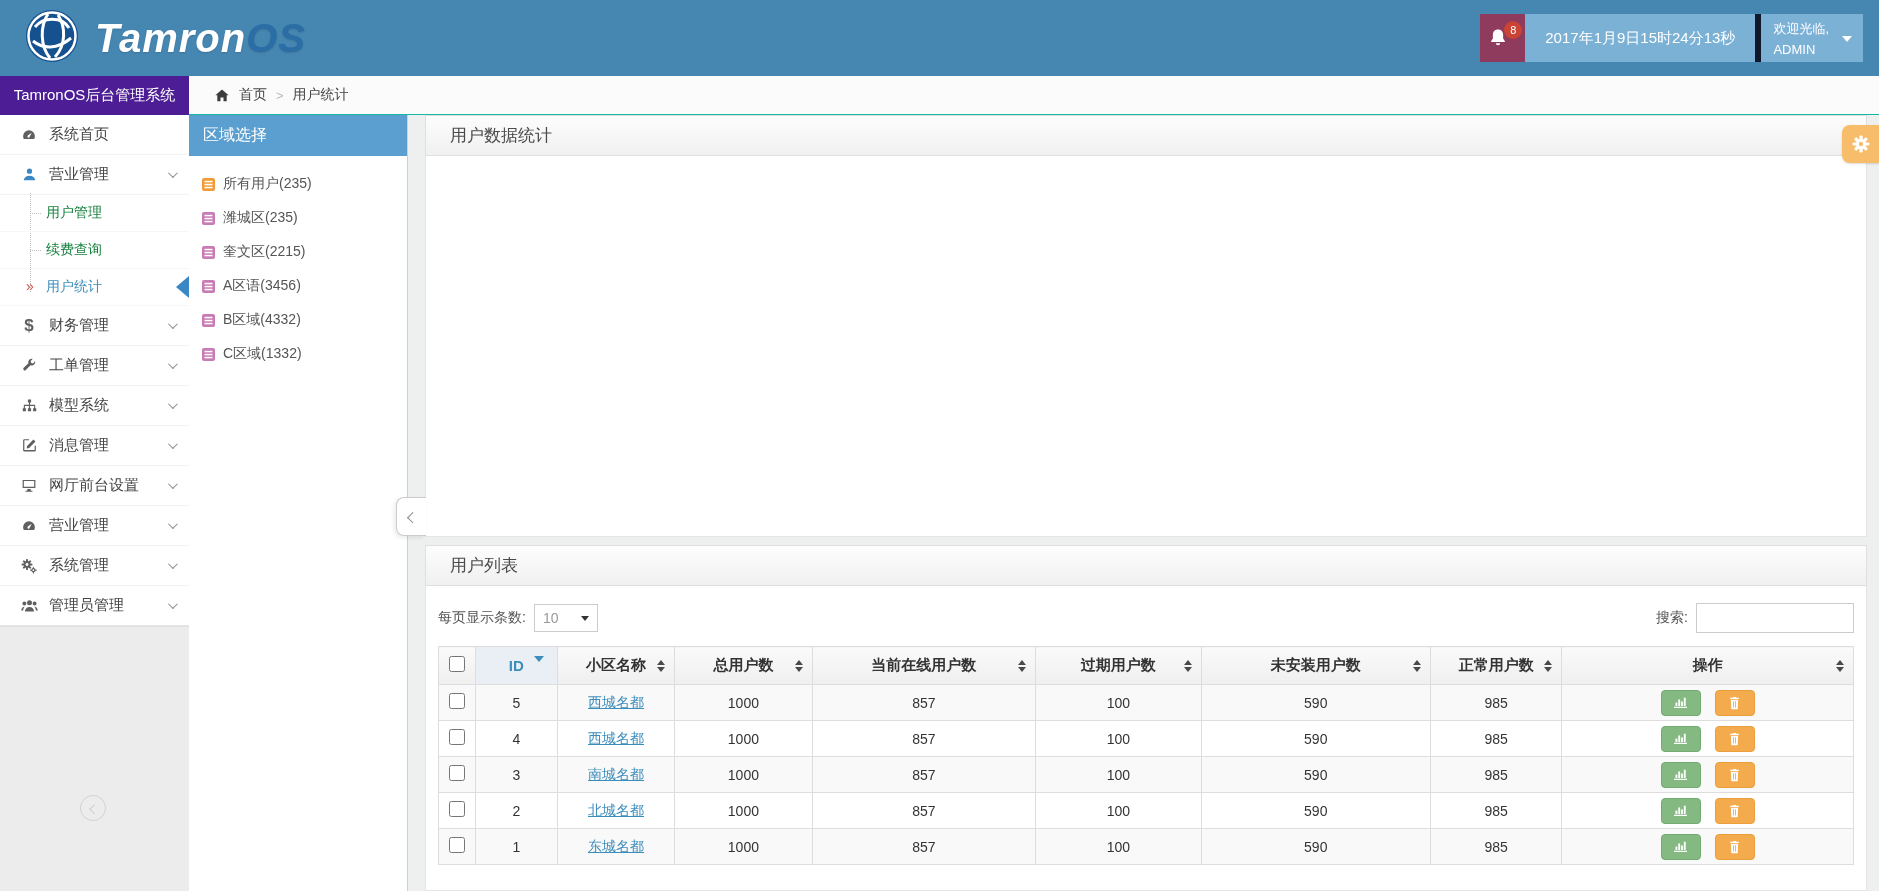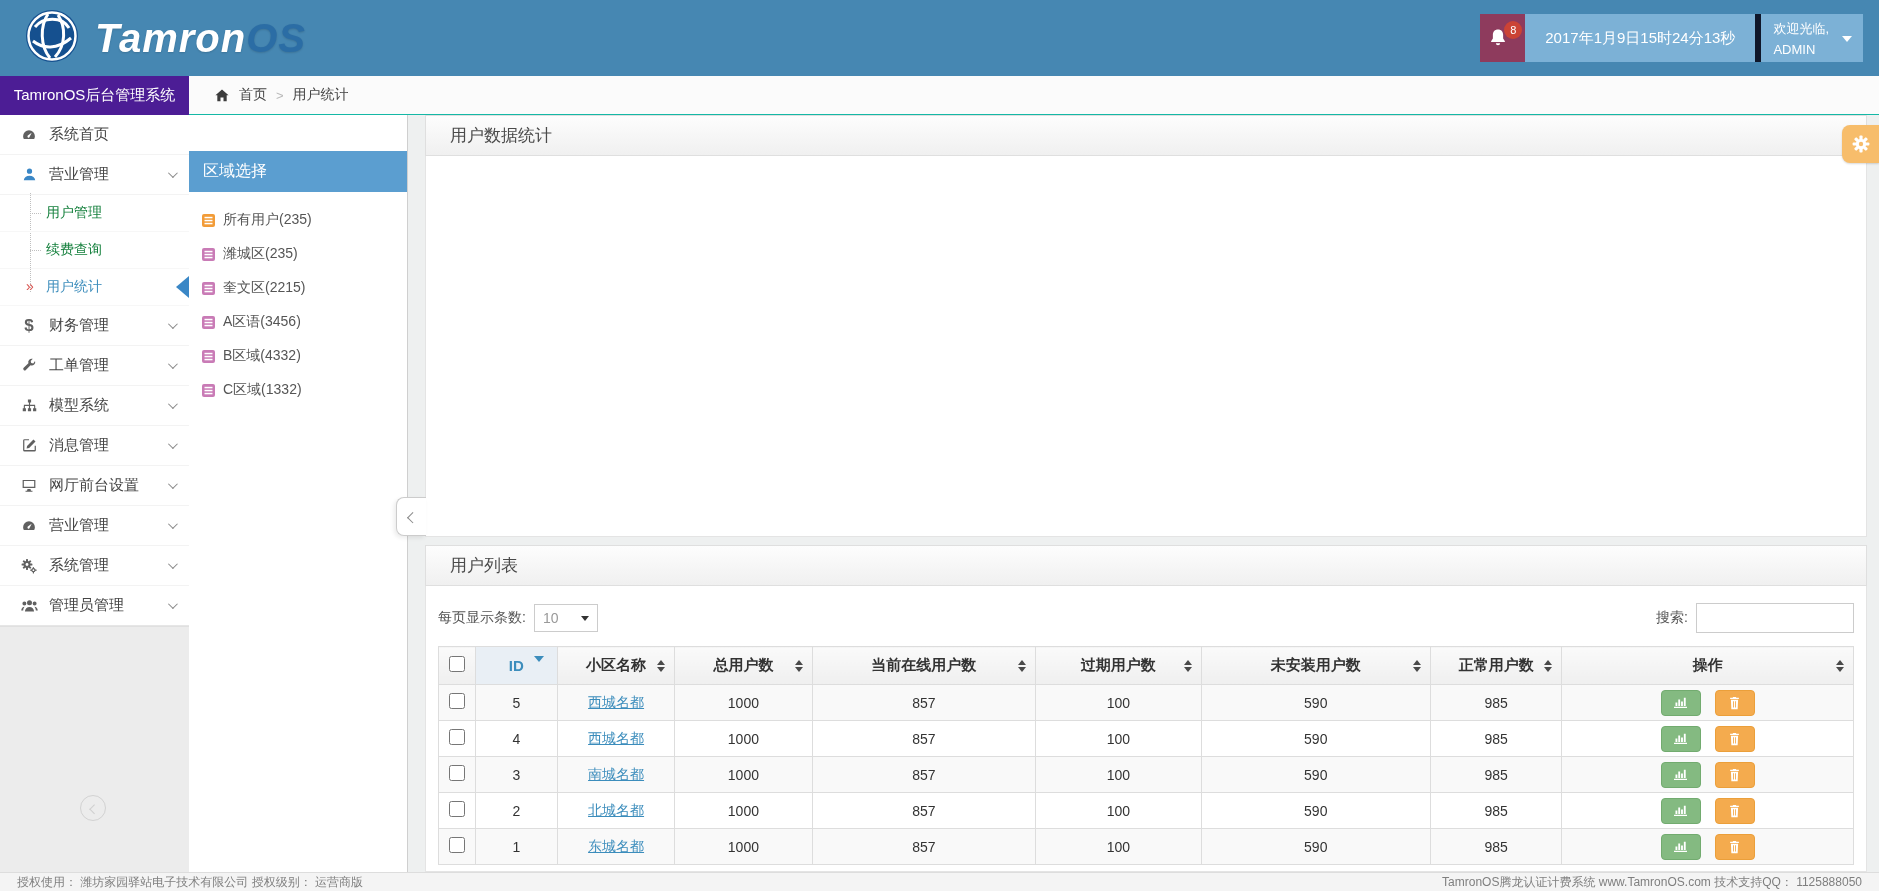--- a/index.html
+++ b/index.html
@@ -44,21 +44,21 @@
   .collapse-circle .chev-l { width:7px; height:7px; border-left:1.5px solid #cfcfcf; border-bottom:1.5px solid #cfcfcf; transform:rotate(45deg) translateX(1px); }
 
   
   .content { flex:1; display:flex; flex-direction:column; min-width:0; }
   .breadcrumb-bar { flex:0 0 39px; background:#fbfbfb; border-bottom:1px solid #14b8a6; display:flex; align-items:center; padding-left:25px; gap:9px; font-size:14px; color:#454545; }
   .bc-sep { color:#b9b9b9; font-size:13px; }
   .content-body { flex:1; display:flex; min-height:0; position:relative; background:#eef0f0; }
 
   
   .region-panel { flex:0 0 219px; width:219px; background:#fff; border-right:1px solid #cfcfcf; display:flex; flex-direction:column; }
-  .region-header { flex:0 0 41px; background:#5b9ed0; color:#fff; font-size:16px; display:flex; align-items:center; padding-left:14px;margin-top:36px; }
+  .region-header { flex:0 0 41px; background:#5b9ed0; color:#fff; font-size:16px; display:flex; align-items:center; padding-left:14px; }
   .region-list { padding:11px 0 0 13px; }
   .region-item { height:34px; display:flex; align-items:center; gap:8px; font-size:14px; color:#555; cursor:pointer; }
 
   
   .main-col { flex:1; padding:0 12px 0 17px; display:flex; flex-direction:column; min-width:0; }
   .panel-header { flex:0 0 41px; background:linear-gradient(#fdfdfd,#f0f0f0); border:1px solid #dfdfdf; display:flex; align-items:center; padding-left:24px; font-size:17px; color:#4a4a4a; }
   .stats-body { height:381px; background:#fff; border:1px solid #e4e4e4; border-top:none; }
   .panel-gap { height:8px; }
   .list-body { flex:1; background:#fff; border:1px solid #e4e4e4; border-top:none; padding:12px 12px 0; display:flex; flex-direction:column; min-height:0; }
   .controls { flex:0 0 40px; display:flex; align-items:center; font-size:14px; color:#555; margin-bottom:8px; }
@@ -544,18 +544,14 @@
                 <rect x="4.4" y="-1.6" width="4" height="3.2" rx="1" transform="rotate(45)"></rect>
               <circle r="2.2" fill="#f7bd6b"></circle>
             </g>
           </svg>
         </div>
 
       </div>
     </div>
   </div>
 
-  <div class="footer">
-    <span>授权使用： 潍坊家园驿站电子技术有限公司  授权级别： 运营商版</span>
-    <span>TamronOS腾龙认证计费系统 www.TamronOS.com 技术支持QQ： 1125888050</span>
-  </div>
 
 </div>
 
 </body></html>

